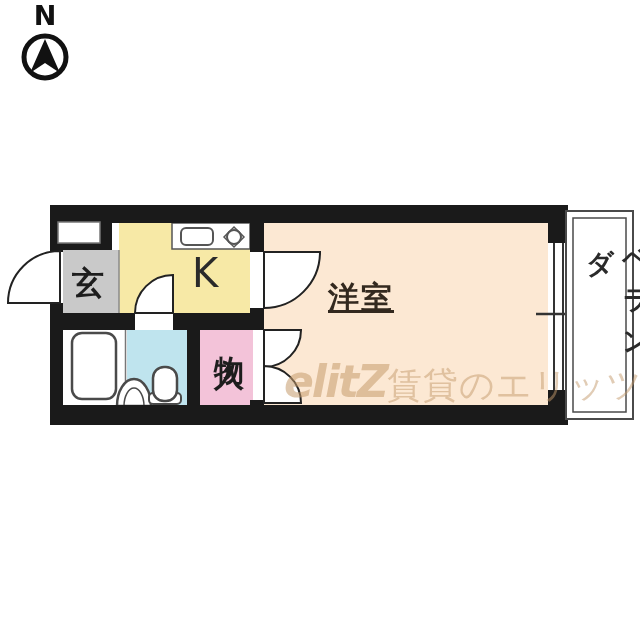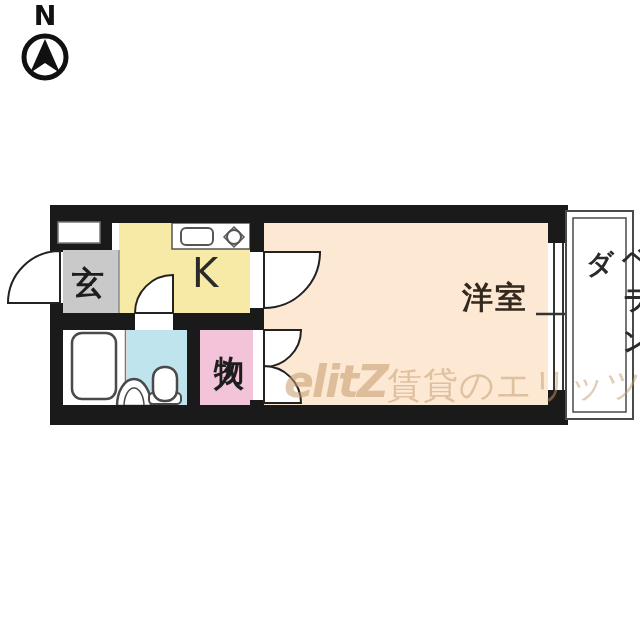--- a/index.html
+++ b/index.html
@@ -4,22 +4,22 @@
 <style>
   html,body{margin:0;padding:0;background:#fff;}
   body{width:640px;height:640px;overflow:hidden;position:relative;
        font-family:"DejaVu Sans","Liberation Sans",sans-serif;}
   .stage{position:absolute;left:0;top:0;width:640px;height:640px;}
   svg{position:absolute;left:0;top:0;}
   .lbl{position:absolute;color:#222;z-index:5;}
   .lbl-n{left:30px;top:0px;width:30px;text-align:center;font-size:27px;font-weight:700;color:#111;}
   .lbl-genkan{left:68px;top:262px;width:40px;text-align:center;font-size:32px;font-weight:600;color:#1d1d1d;}
   .lbl-k{left:183px;top:250px;width:44px;text-align:center;font-size:40px;font-weight:400;color:#2a2a2a;}
-  .lbl-western{left:328px;top:278px;width:200px;text-align:right;font-size:31px;line-height:38px;
-               font-weight:600;letter-spacing:2px;color:#33291f;}
+  .lbl-western{left:328px;top:278px;width:200px;text-align:left;font-size:31px;line-height:38px;
+               font-weight:600;letter-spacing:2px;color:#33291f;text-decoration:underline;}
   .vtext{writing-mode:vertical-rl;text-orientation:upright;}
   .lbl-storage{left:208px;top:332px;height:76px;font-size:30px;font-weight:600;
                letter-spacing:3px;color:#1d1d1d;}
   .lbl-veranda{left:582px;top:228px;height:170px;font-size:27px;font-weight:600;
                letter-spacing:12px;color:#2a2a2a;}
   .watermark{left:284px;top:360px;display:flex;align-items:flex-end;z-index:4;
              white-space:nowrap;}
   .wm-logo{font-size:44px;font-weight:900;font-style:italic;line-height:44px;
            color:rgba(196,154,108,0.55);letter-spacing:-2px;}
   .wm-text{font-size:35px;font-weight:400;line-height:27px;padding-bottom:5px;

